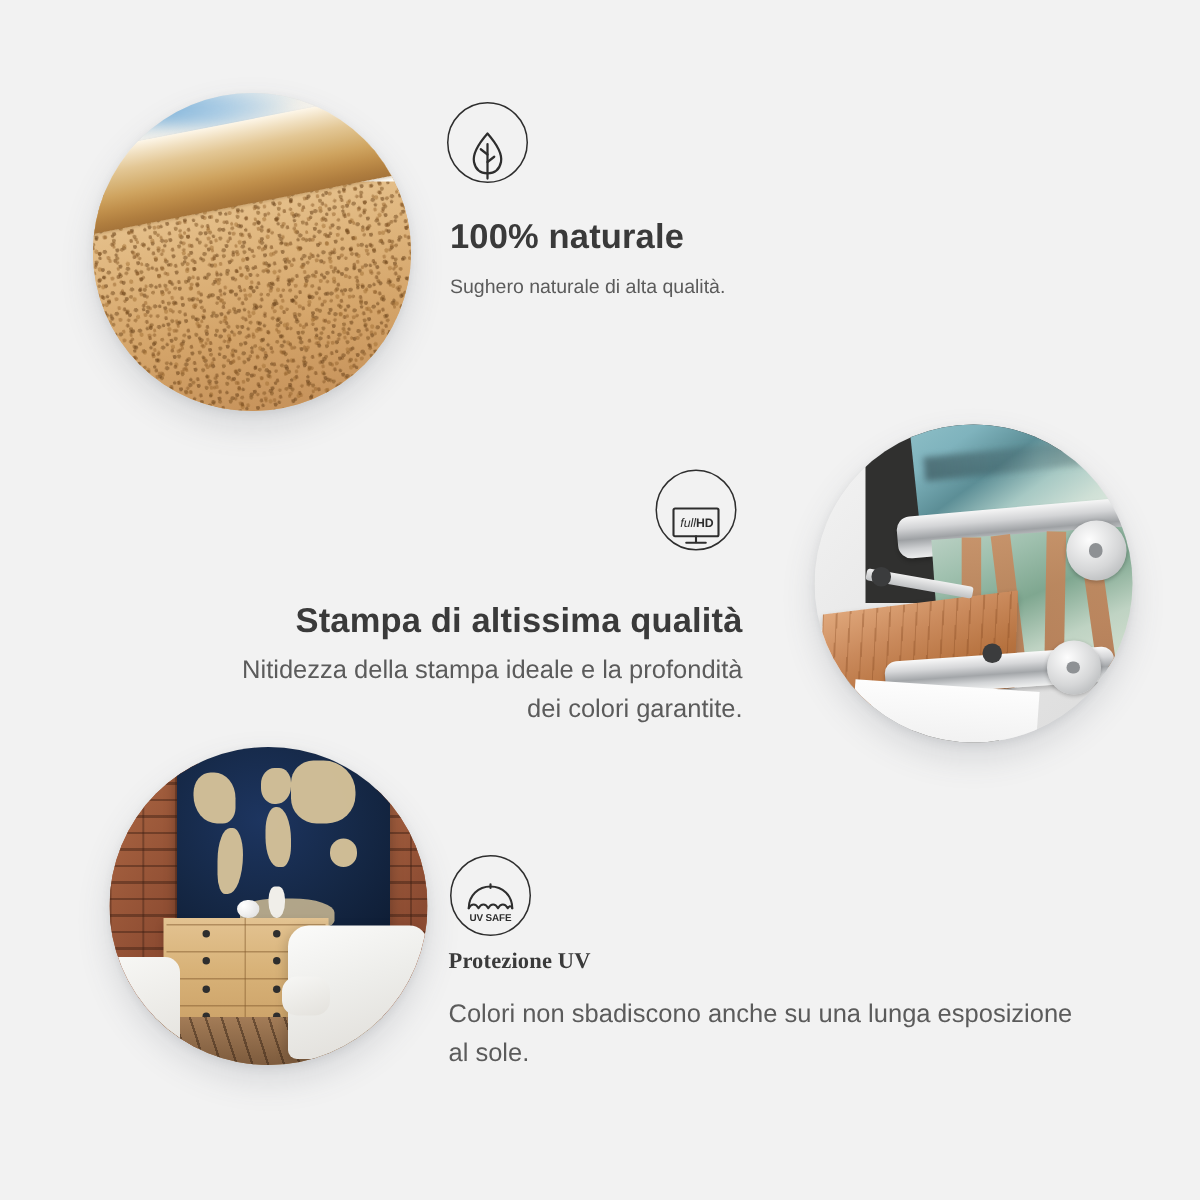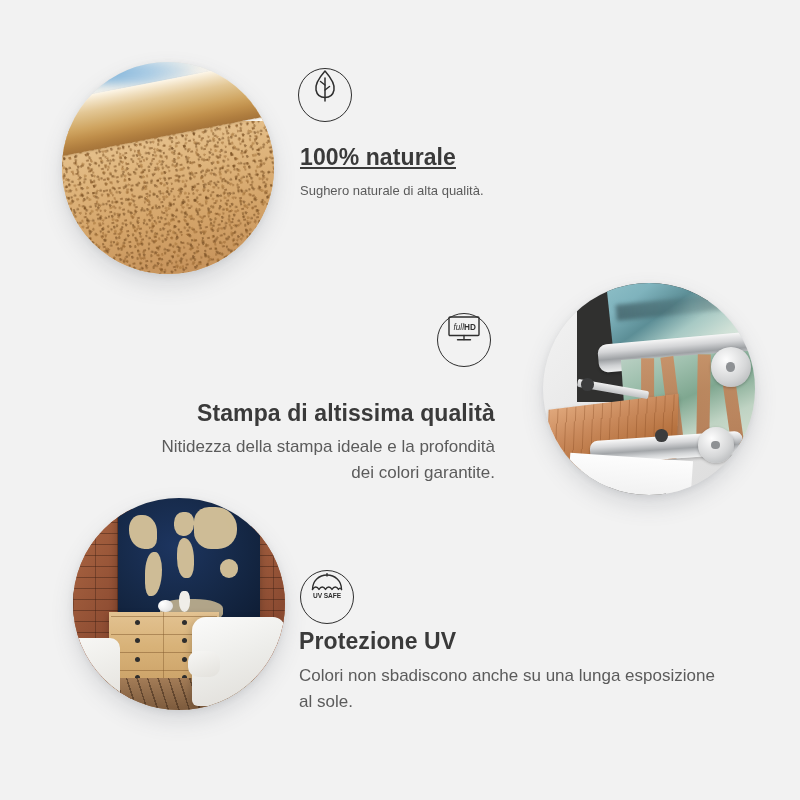--- a/index.html
+++ b/index.html
@@ -207,50 +207,50 @@
   .rm-deco.d1{left:40%;top:48%;width:7%;height:6%;
     background-image:radial-gradient(circle at 30% 30%,#fff,#ddd);}
   .rm-deco.d2{left:50%;top:44%;width:5%;height:10%;border-radius:40% 40% 50% 50%;background:#f0eee9;}
 
   
   .icon-circle{
     position:absolute;
     border:1.6px solid #2e2e2e;
     border-radius:50%;
     box-sizing:border-box;
-    display:flex;align-items:flex-start;justify-content:center;
+    display:flex;align-items:flex-end;justify-content:center;
   }
   #icon-leaf{left:298px;top:68px;width:54px;height:54px;}
   #icon-fullhd{left:437px;top:313px;width:54px;height:54px;}
   #icon-uv{left:300px;top:570px;width:54px;height:54px;}
   .icon-circle svg{display:block;}
 
   
   .block{position:absolute;}
   .title{
     font-weight:bold;
     color:#3a3a3a;
     letter-spacing:.1px;
     margin:0;
   }
   .desc{
     color:#5b5b5b;
     margin:0;
   }
 
   #text-natural{left:300px;top:142px;width:420px;text-align:left;}
-  #text-natural .title{font-size:23px;line-height:30px;text-decoration:underline;}
+  #text-natural .title{font-size:23px;line-height:30px;}
   #text-natural .desc{font-size:13px;line-height:26px;margin-top:6px;}
 
   #text-print{left:150px;top:375px;width:345px;text-align:right;margin-top:23px;}
   #text-print .title{font-size:23px;line-height:31px;}
   #text-print .desc{font-size:17px;line-height:26px;margin-top:5px;}
 
   #text-uv{left:299px;top:626px;width:420px;text-align:left;}
-  #text-uv .title{font-size:23px;line-height:31px;}
+  #text-uv .title{font-size:15px;line-height:31px;font-family:Liberation Serif, serif;}
   #text-uv .desc{font-size:17px;line-height:26px;margin-top:6px;}
 </style>
 </head>
 <body style="background: rgb(242, 242, 242);">
 
 <div class="stage">
 
   <div class="photo" id="photo-cork">
     <div class="inner">
       <div class="cork-grain"></div>

